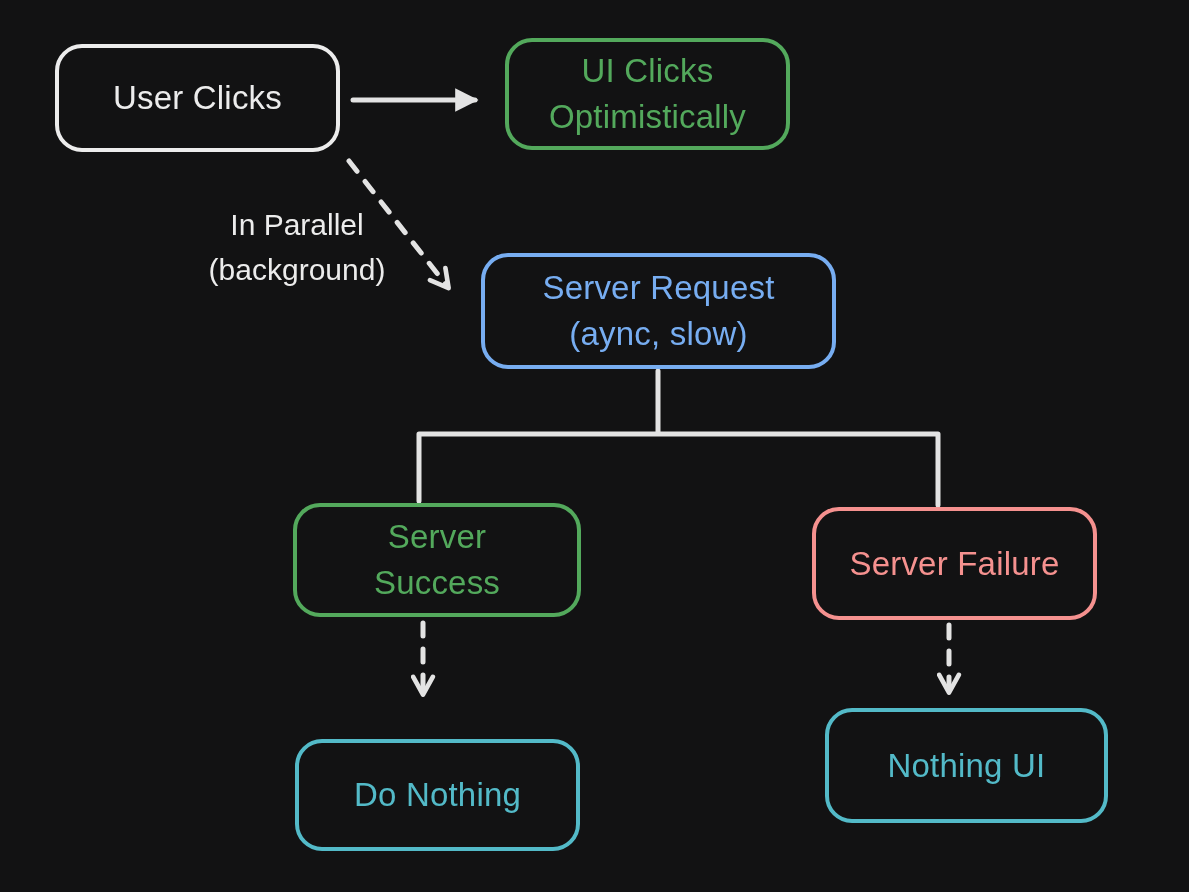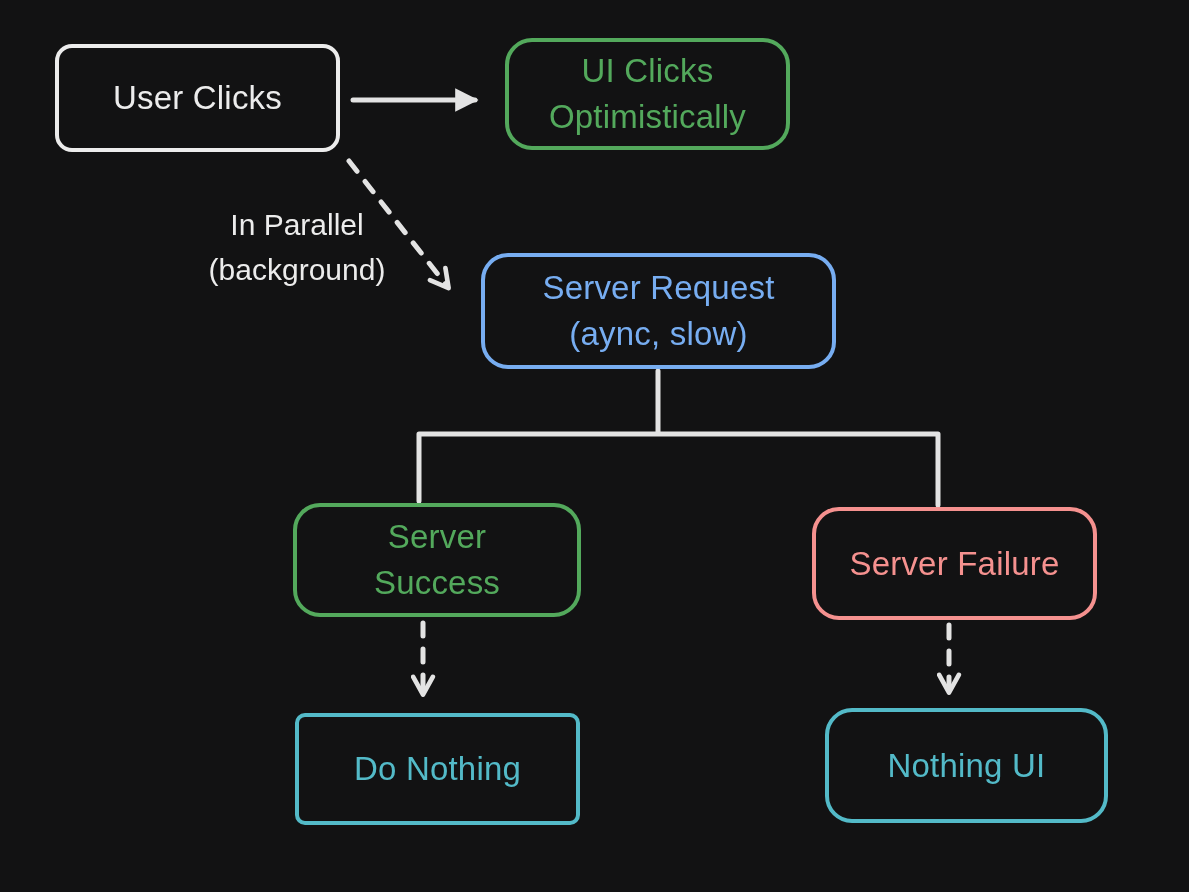--- a/index.html
+++ b/index.html
@@ -29,21 +29,21 @@
     text-align: center;
     border: 4.5px solid;
     border-radius: 27px;
     font-size: 33px;
     font-weight: 500;
     line-height: 46px;
     white-space: pre-line;
     letter-spacing: 0.2px;
     box-sizing: border-box;
   }
-  .node.white { border-color: var(--c-white, #ececec); color: var(--c-white, #ececec); border-radius: 17px; }
+  .node.white { border-color: var(--c-white, #ececec); color: var(--c-white, #ececec); }
   .node.green { border-color: var(--c-green, #53a95c); color: var(--c-green, #53a95c); }
   .node.blue  { border-color: var(--c-blue, #77adf1);  color: var(--c-blue, #77adf1); }
   .node.red   { border-color: var(--c-red, #f5918f);   color: var(--c-red, #f5918f); text-align: right; }
   .node.teal  { border-color: var(--c-teal, #53bac8);  color: var(--c-teal, #53bac8); }
 
   .edge-label {
     position: absolute;
     color: var(--c-white, #ececec);
     font-size: 30px;
     font-weight: 500;
@@ -95,21 +95,21 @@
 Optimistically</div>
 
   <div class="node blue" style="left:481px; top:253px; width:355px; height:116px;">Server Request
 (aync, slow)</div>
 
   <div class="node green" style="left:293px; top:503px; width:288px; height:114px;">Server
 Success</div>
 
   <div class="node red" style="left:812px; top:507px; width:285px; height:113px;">Server Failure</div>
 
-  <div class="node teal" style="left:295px; top:713px; width:285px; height:112px;border-radius:10px;">Do Nothing</div>
+  <div class="node teal" style="left:295px; top:739px; width:285px; height:112px;">Do Nothing</div>
 
   <div class="node teal" style="left:825px; top:708px; width:283px; height:115px;">Nothing UI</div>
 
 
   <div class="edge-label" style="left:183px; top:202px; width:228px;">In Parallel
 (background)</div>
 
 </div>
 
 </body></html>

